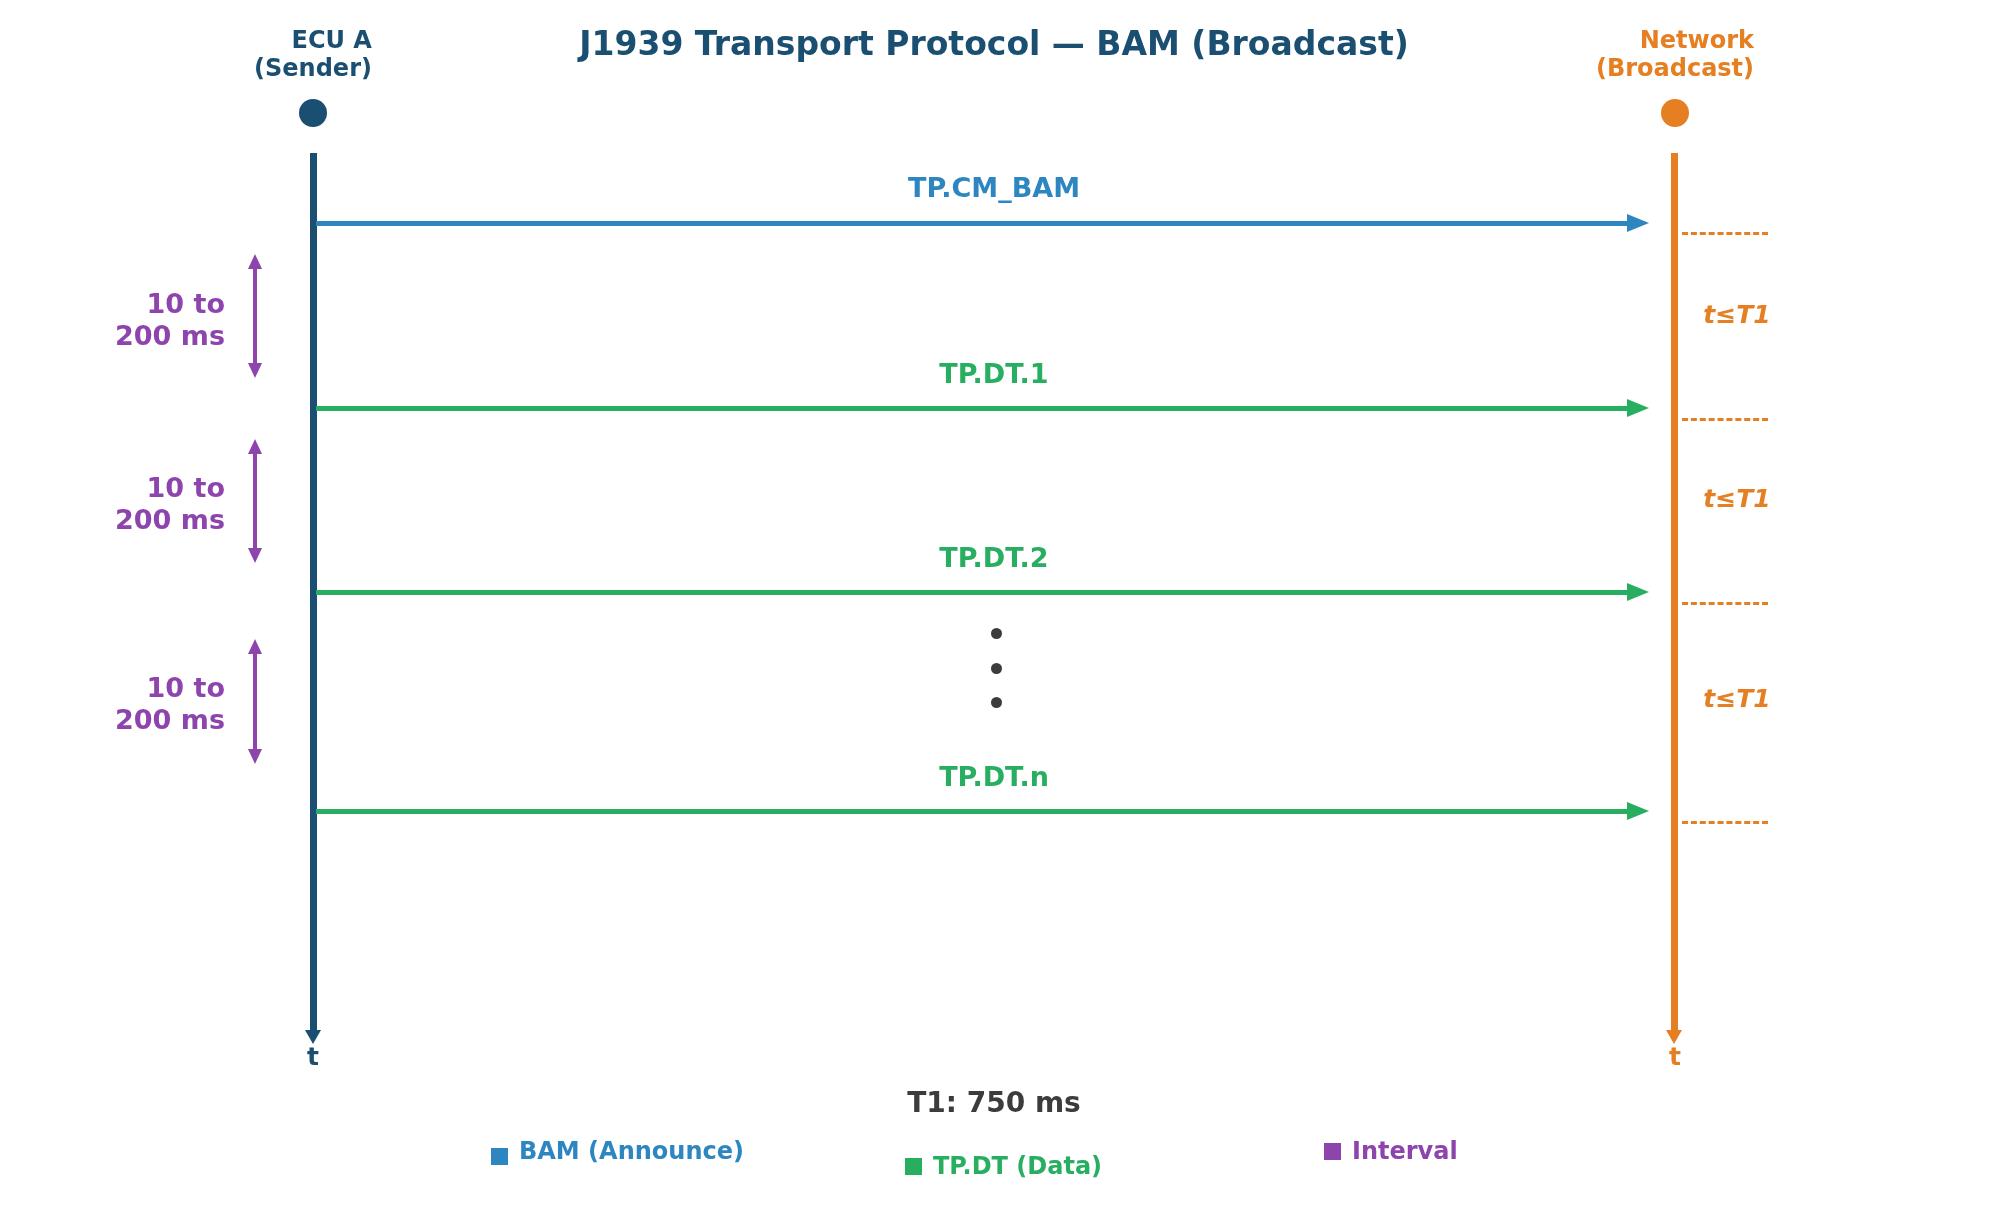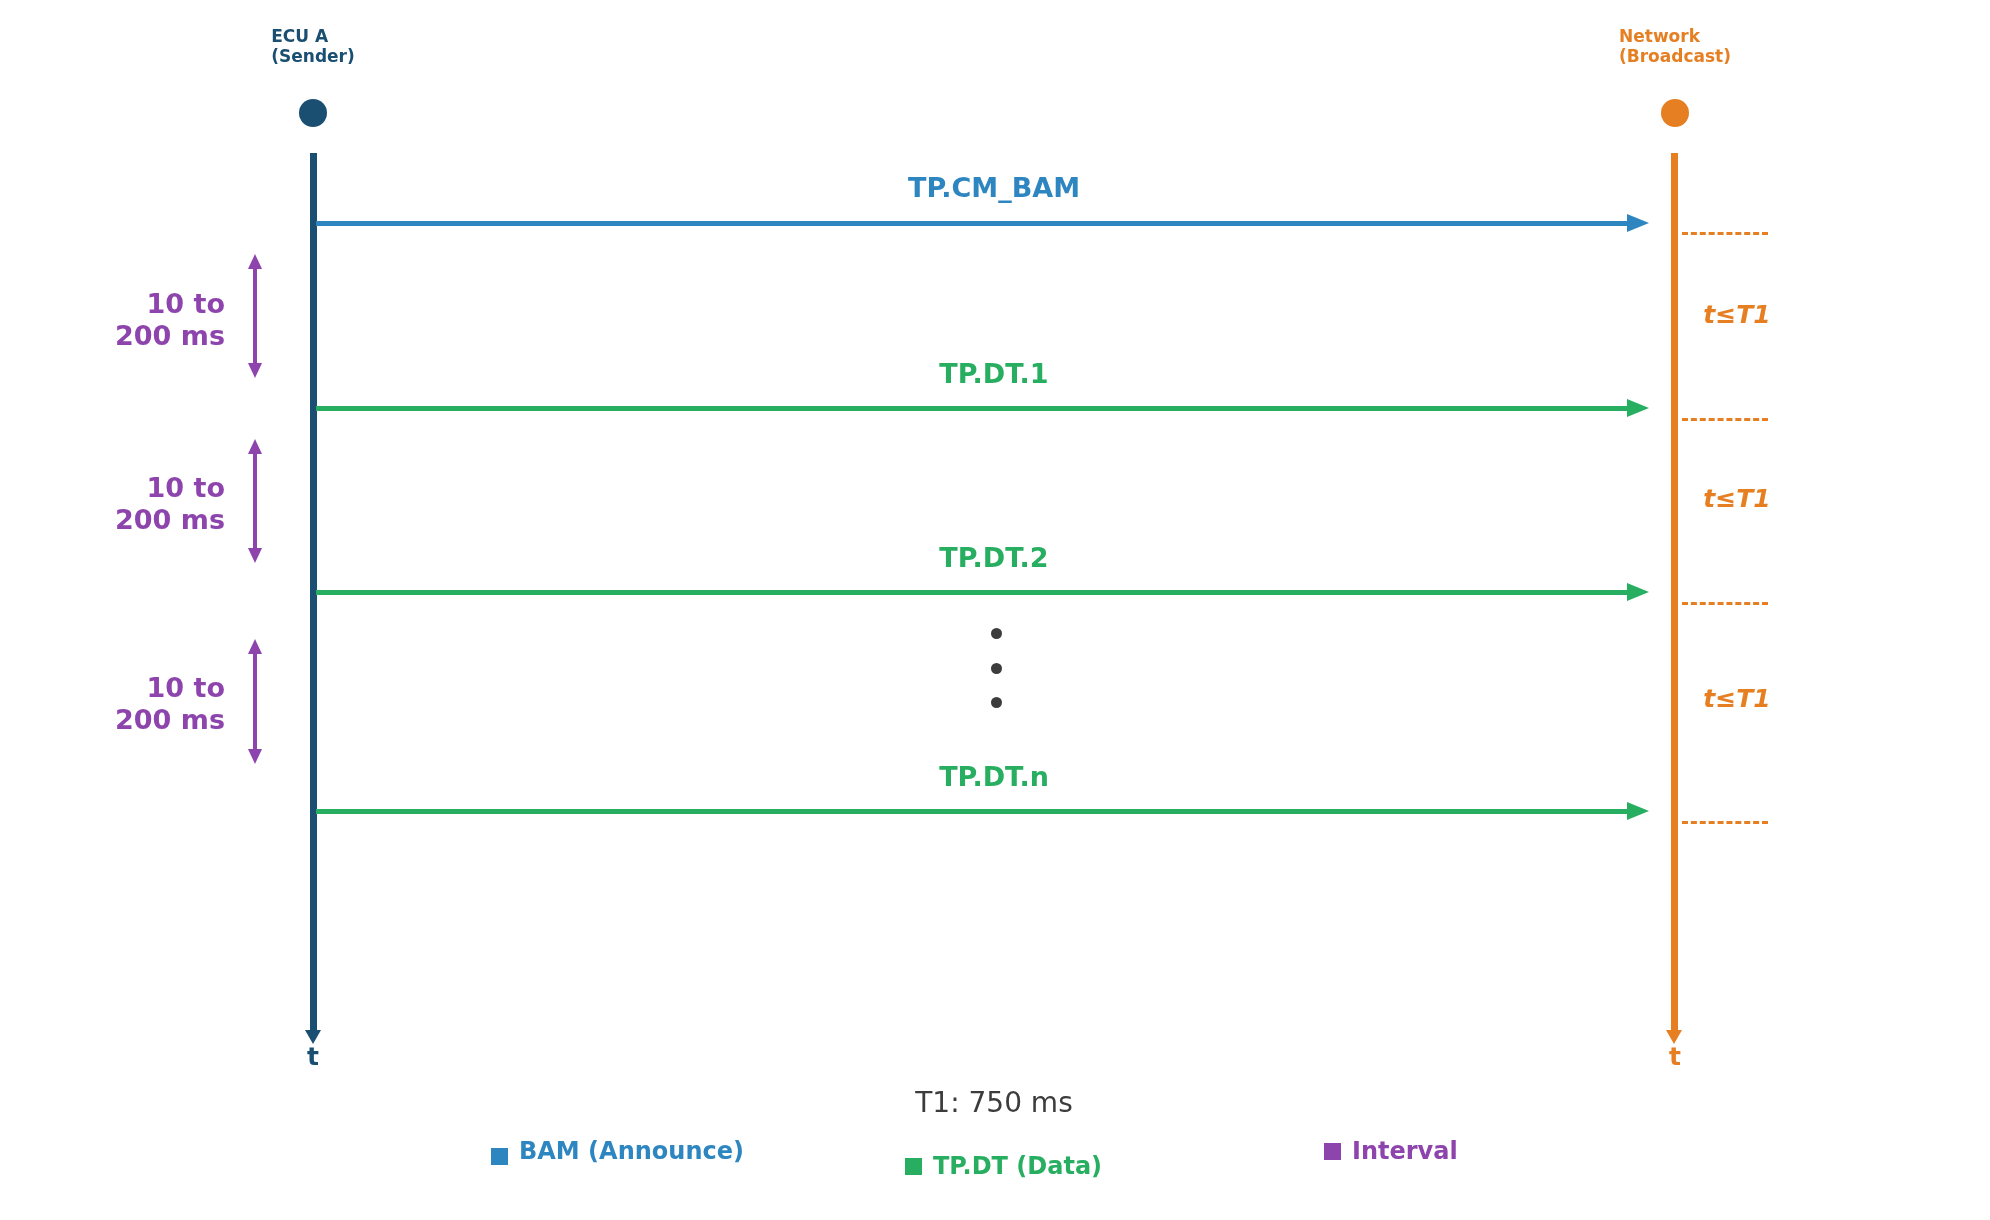--- a/index.html
+++ b/index.html
@@ -7,22 +7,22 @@
     --orange:#e67e22; --purple:#8e44ad; --gray:#3c3c3c;
   }
   *{margin:0;padding:0;box-sizing:border-box;}
   html,body{background:#ffffff;}
   .canvas{position:relative;width:1990px;height:1220px;background:#ffffff;
           font-family:"DejaVu Sans", sans-serif;overflow:hidden;}
 
   .title{position:absolute;left:994px;top:24px;transform:translateX(-50%);
          font-size:33px;font-weight:bold;color:var(--dark-blue);white-space:nowrap;}
 
-  .ll-header{position:absolute;transform:translateX(-50%);text-align:left;
-             font-weight:bold;font-size:17px;line-height:1.18;white-space:nowrap;}
+  .ll-header{position:absolute;transform:translateX(-50%);text-align:right;
+             font-weight:bold;font-size:24px;line-height:1.18;white-space:nowrap;}
   .ll-header.left{left:313px;top:26px;color:var(--dark-blue);}
   .ll-header.right{left:1675px;top:26px;color:var(--orange);}
 
   .dot{position:absolute;width:28px;height:28px;border-radius:50%;}
   .left-dot{left:299px;top:99px;background:var(--dark-blue);}
   .right-dot{left:1661px;top:99px;background:var(--orange);}
 
   .lifeline{position:absolute;top:153px;width:7px;height:878px;}
   .left-line{left:310px;background:var(--dark-blue);}
   .right-line{left:1671px;background:var(--orange);}
@@ -74,34 +74,35 @@
   .ivl .down{position:absolute;bottom:0;left:0;width:0;height:0;
     border-left:7px solid transparent;border-right:7px solid transparent;
     border-top:15px solid currentColor;}
   .v1{top:254px;height:124px}.v2{top:439px;height:124px}.v3{top:639px;height:125px}
 
   .dot-el{position:absolute;left:991px;width:11px;height:11px;border-radius:50%;
           background:var(--gray);}
   .e1{top:628px}.e2{top:663px}.e3{top:697px}
 
   .t1note{position:absolute;left:994px;top:1086px;transform:translateX(-50%);
-          font-size:28px;font-weight:normal;color:var(--gray);white-space:nowrap;}
+          font-size:28px;font-weight:bold;color:var(--gray);white-space:nowrap;}
 
   .legend-item{position:absolute;top:1137px;display:flex;align-items:center;gap:11px;
                font-size:24px;font-weight:bold;white-space:nowrap;}
   .legend-item .swatch{width:17px;height:17px;background:currentColor;flex:0 0 auto;}
   .lg1{left:491px;color:var(--blue);align-items:flex-end;}
   .lg2{left:905px;color:var(--green);margin-top:15px;}
   .lg3{left:1324px;color:var(--purple);}
 </style>
 </head>
 <body>
 
 <div class="canvas">
 
+  <div class="title">J1939 Transport Protocol — BAM (Broadcast)</div>
 
   <div class="ll-header left">
     <div>ECU A</div>
     <div>(Sender)</div>
   </div>
   <div class="dot left-dot"></div>
   <div class="lifeline left-line"></div>
   <div class="ll-arrowhead left-ah"></div>
   <div class="t-label left-t">t</div>
 

